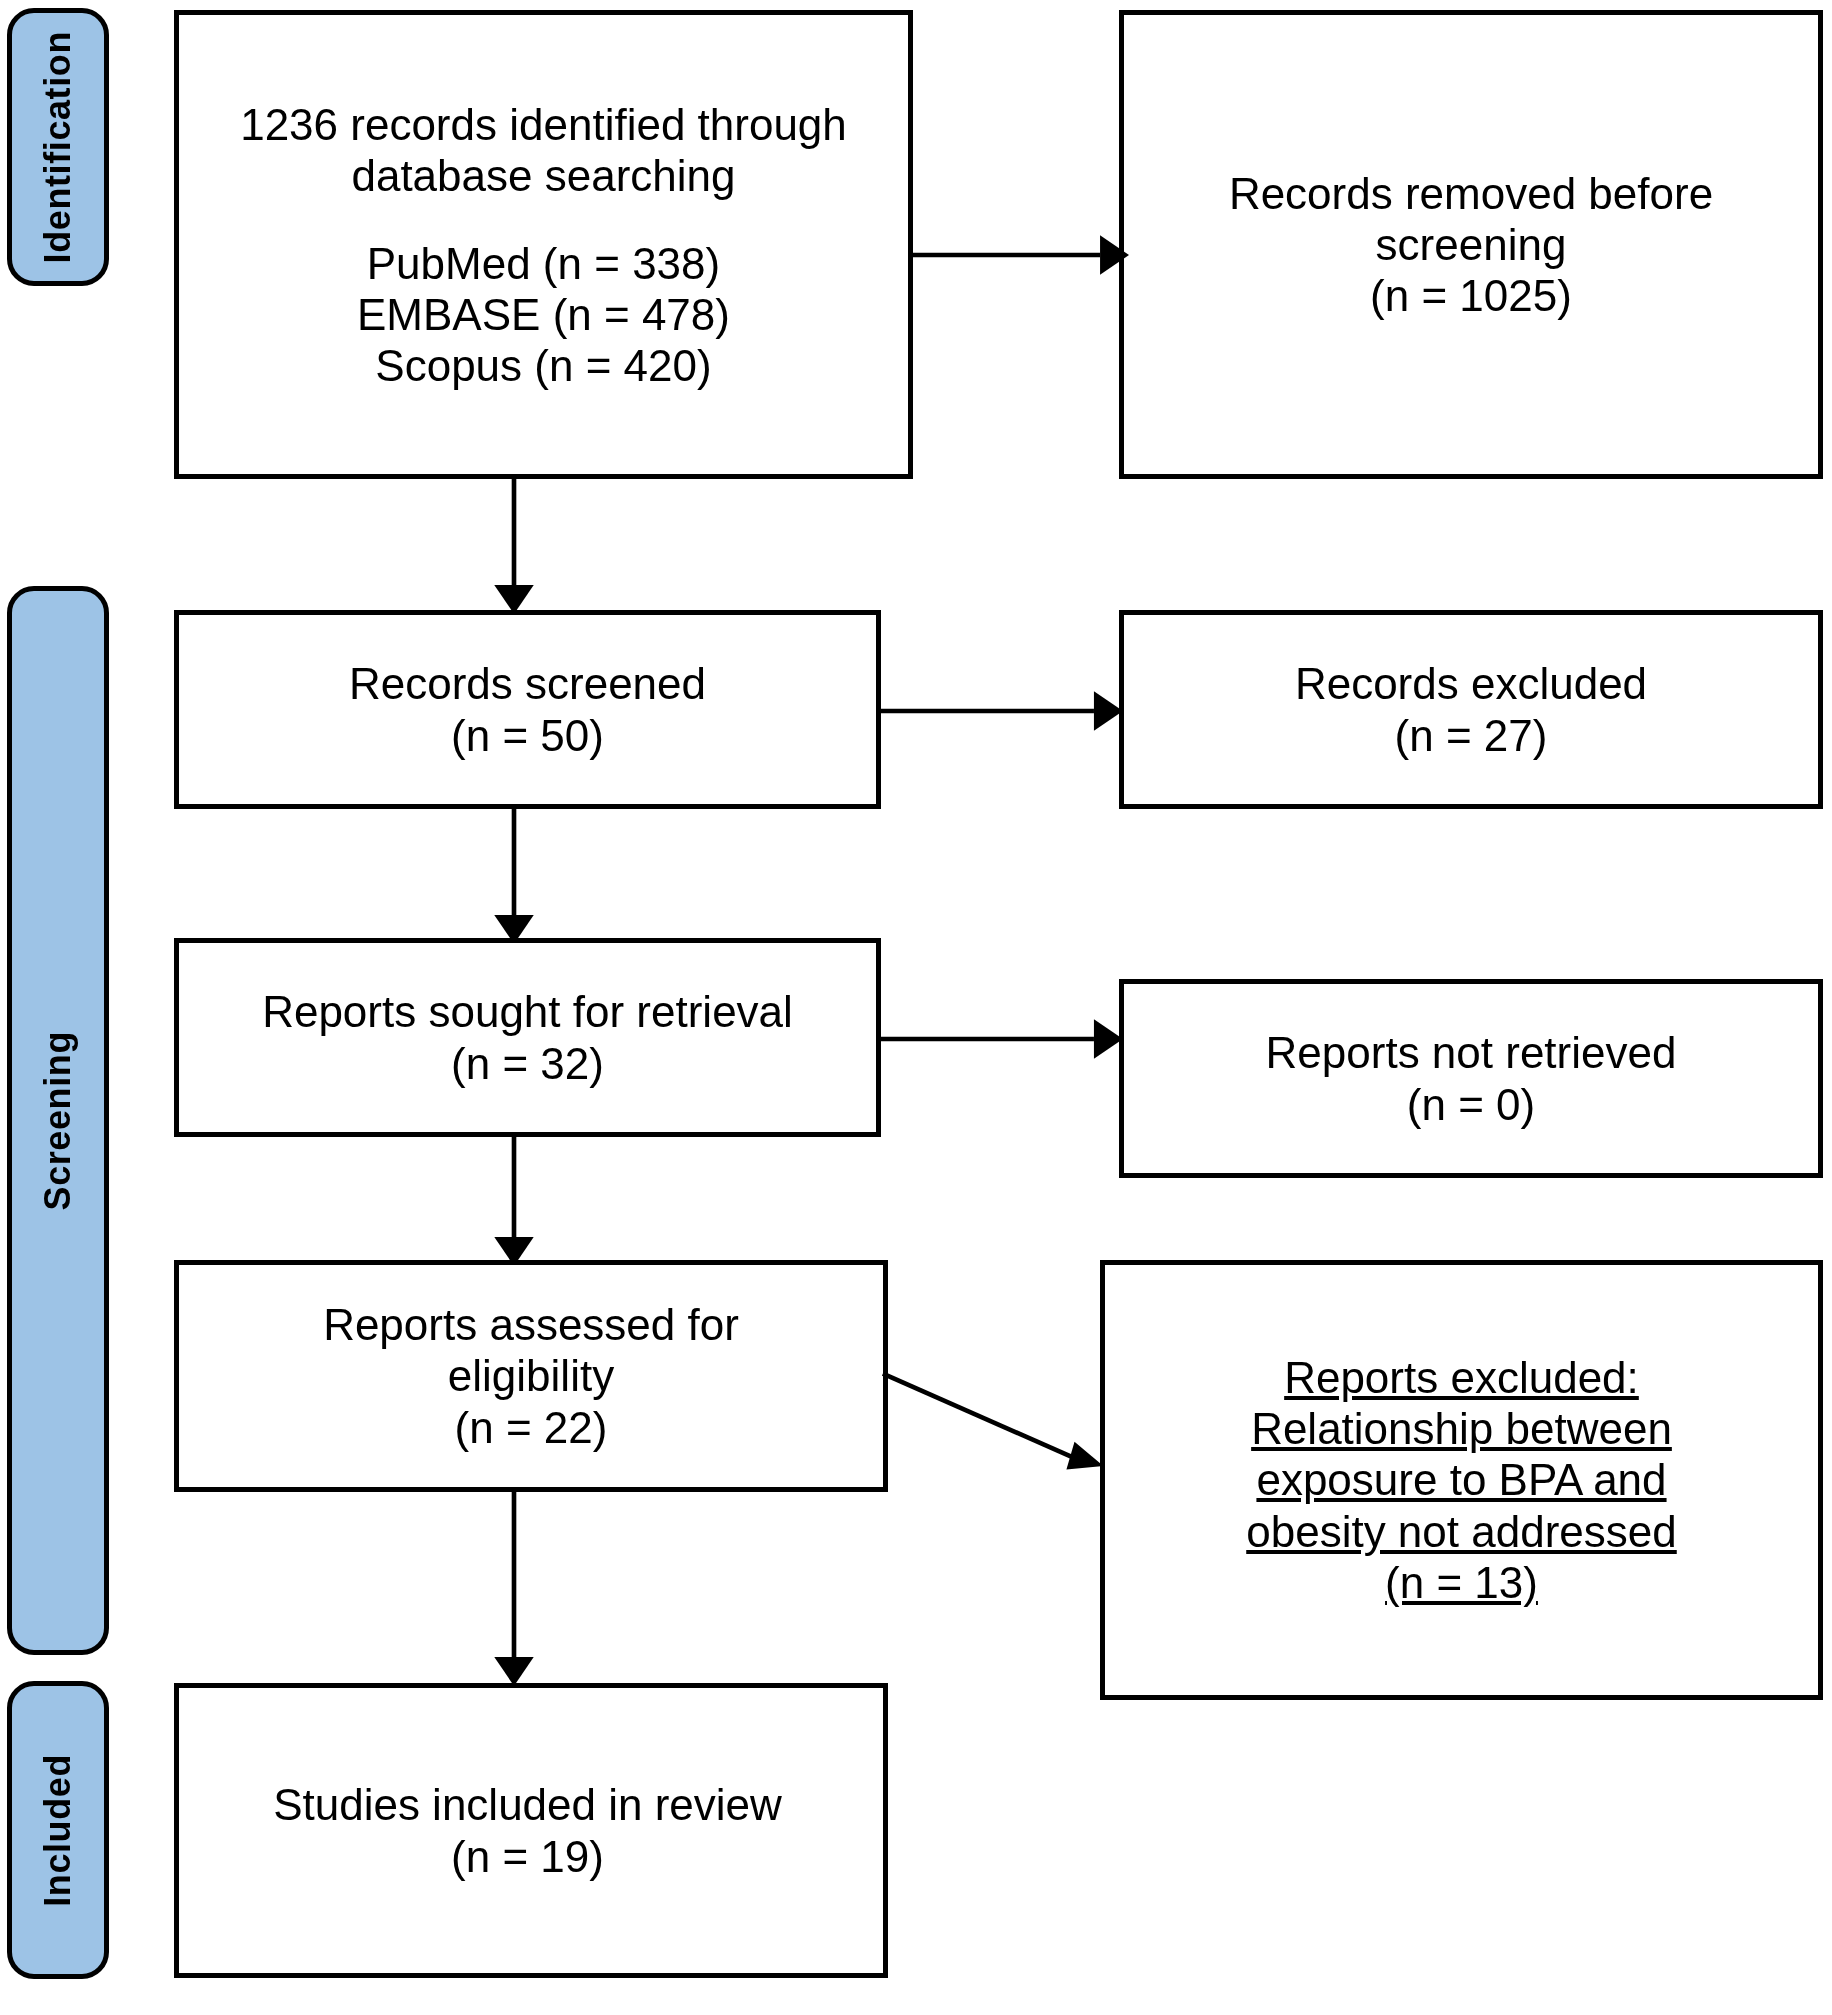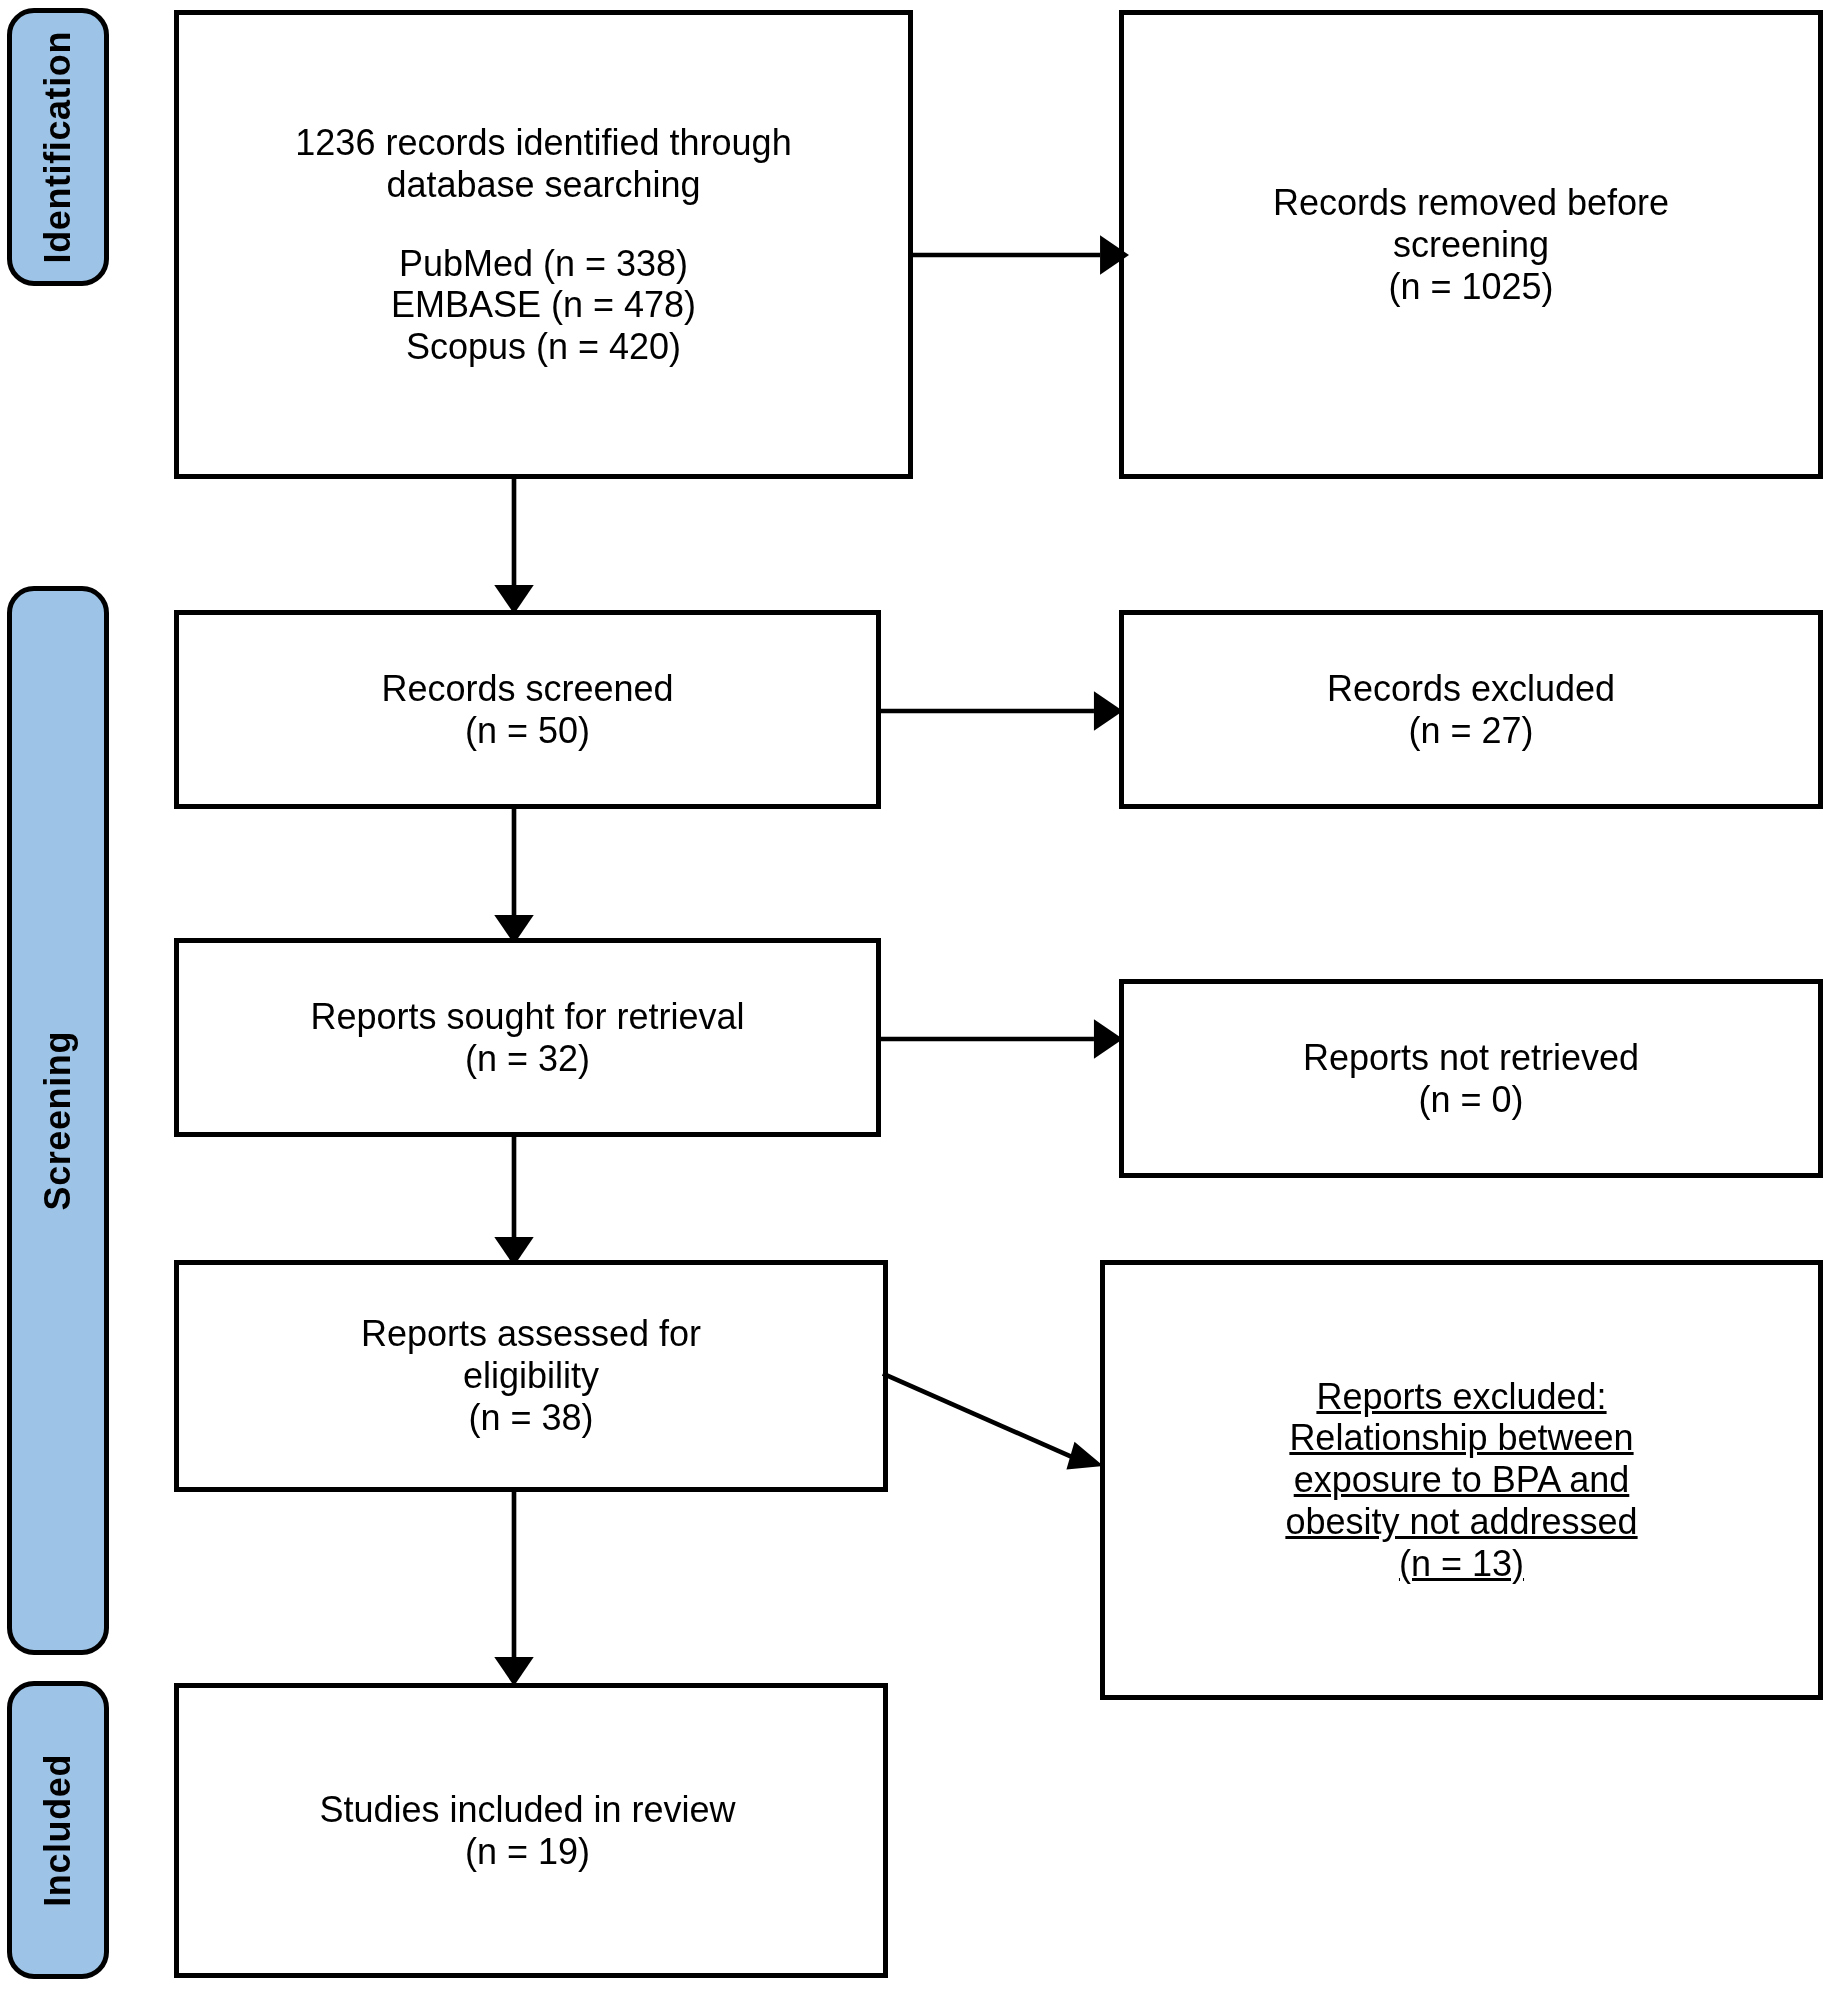--- a/index.html
+++ b/index.html
@@ -44,21 +44,21 @@
     background: #ffffff;
     border: 5.2px solid #000000;
     box-sizing: border-box;
     display: flex;
     flex-direction: column;
     align-items: center;
     justify-content: center;
     padding: 5.8px 15px;
   }
   .flow-box .box-text {
-    font-size: 36px;
+    font-size: 44px;
     line-height: 1.16;
     color: #000000;
     text-align: center;
     white-space: pre-line;
   }
   .flow-box .box-text.spaced {
     margin-top: 37px;
   }
 
   
@@ -159,21 +159,21 @@
   <div class="conn" style="left:485px; top:1135px; width:58px; height:131px;">
     <svg width="58" height="131" viewBox="0 0 100 226">
       <line x1="50" y1="0" x2="50" y2="186" stroke="#000000" stroke-width="8"></line>
       <polygon points="16,176 84,176 50,226" fill="#000000"></polygon>
     </svg>
   </div>
 
   <div class="flow-box" style="left:174px; top:1260px; width:714px; height:232px;">
     <span class="box-text">Reports assessed for
 eligibility
-(n = 38)</span>
+(n = 22)</span>
   </div>
 
   <div class="flow-box" style="left:1100px; top:1260px; width:723px; height:440px;text-decoration:underline;">
     <span class="box-text">Reports excluded:
 Relationship between
 exposure to BPA and
 obesity not addressed
 (n = 13)</span>
   </div>
 

